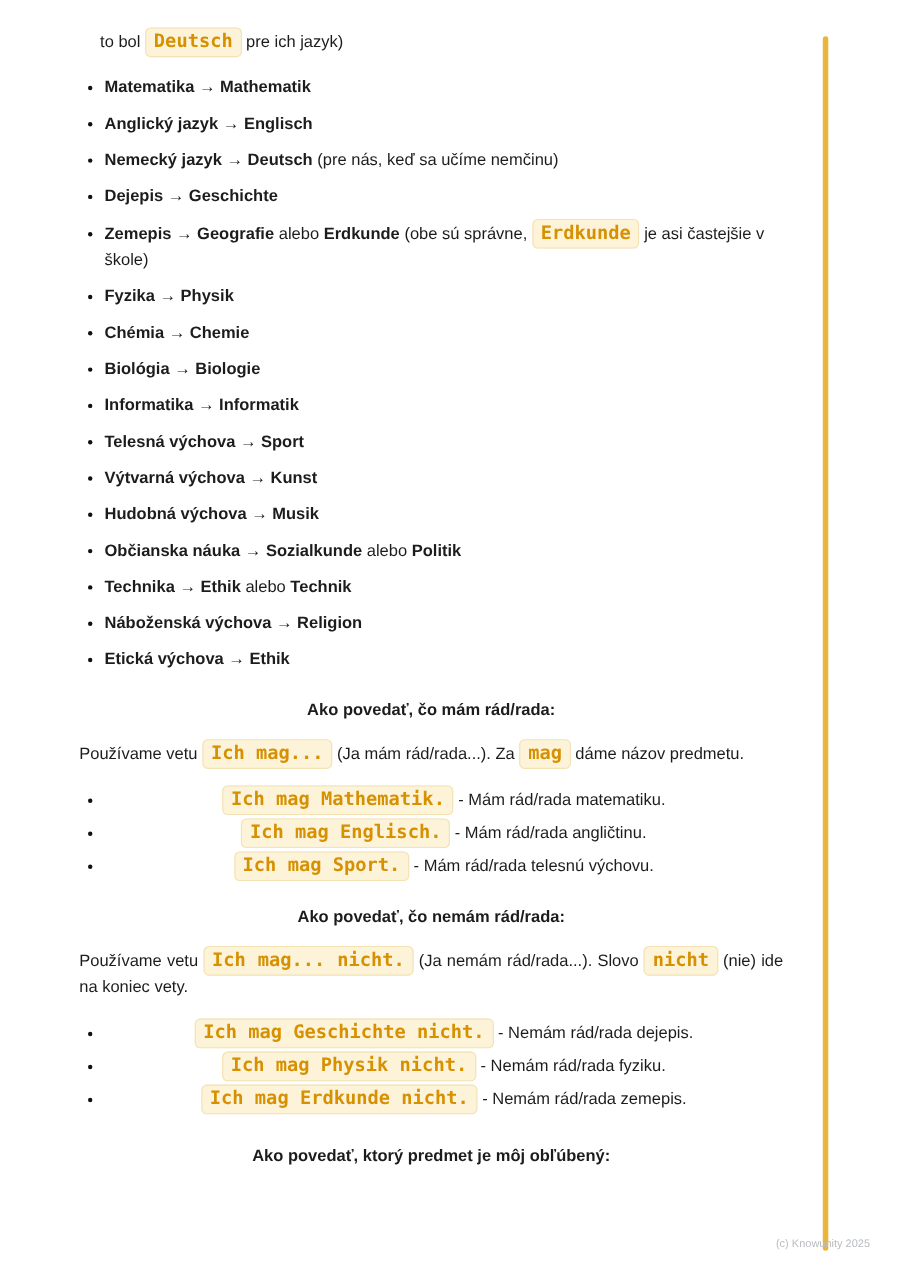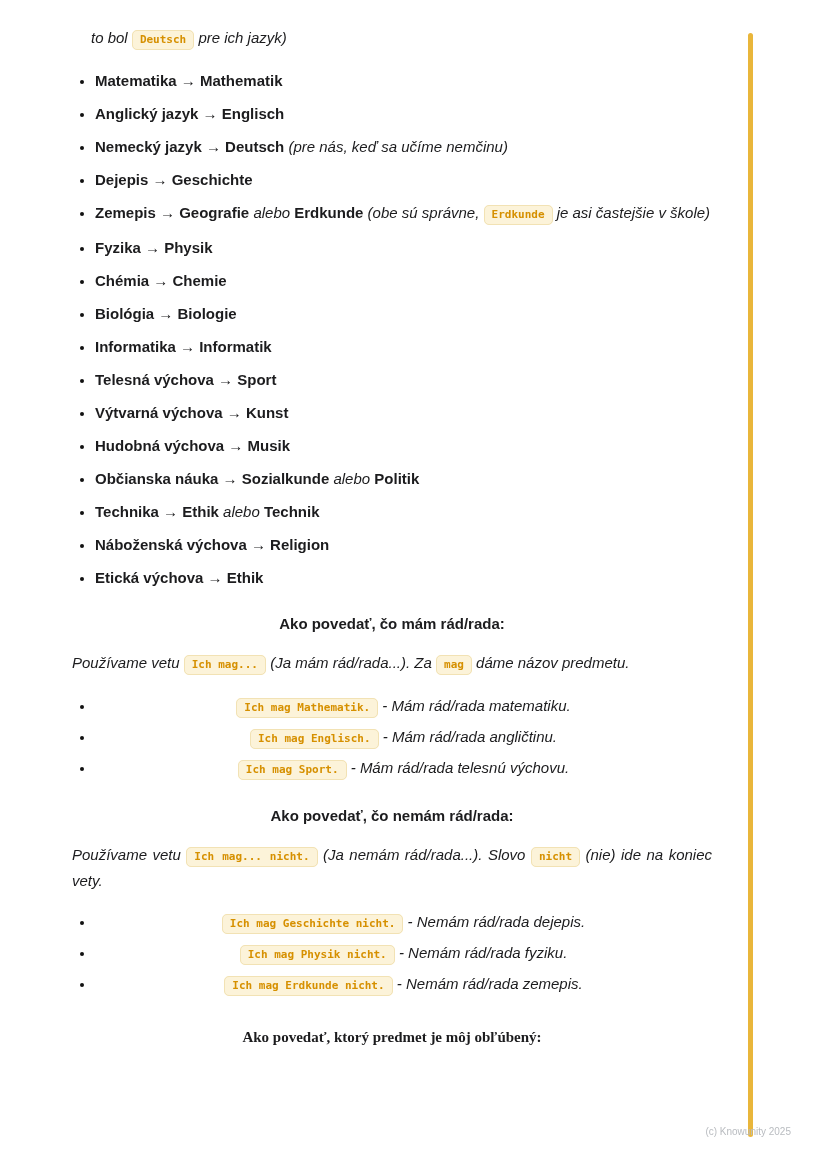--- a/index.html
+++ b/index.html
@@ -43,30 +43,30 @@
     list-style: disc;
   }
   ul.doc-list li { margin: 9px 0; }
   ul.doc-list li::marker { color: #111; font-size: 13px; }
   ul.examples li { margin: 5px 0; text-align: center; }
   .heading {
     font-weight: 700;
     margin: 22px 0 15px 0;
     text-align: center;
   }
-  .heading-last { margin-top: 27px; font-family: Liberation Serif, serif; }
+  .heading-last { margin-top: 27px; }
   .para {
     text-align: justify;
     margin: 15px 0 17px 0;
   }
   .seg-b { font-weight: 700; }
-  .seg-n { font-weight: 400; font-style: italic; }
+  .seg-n { font-weight: 400; }
   .seg-c {
     font-family: "DejaVu Sans Mono", monospace;
-    font-size: 11px;
+    font-size: 17px;
     font-weight: 700;
     color: #D69000;
     background: #FCF3D9;
     border: 1px solid #F2E2B4;
     border-radius: 5px;
     padding: 2px 7px 3px 7px;
     white-space: pre;
   }
   .watermark {
     position: absolute;

